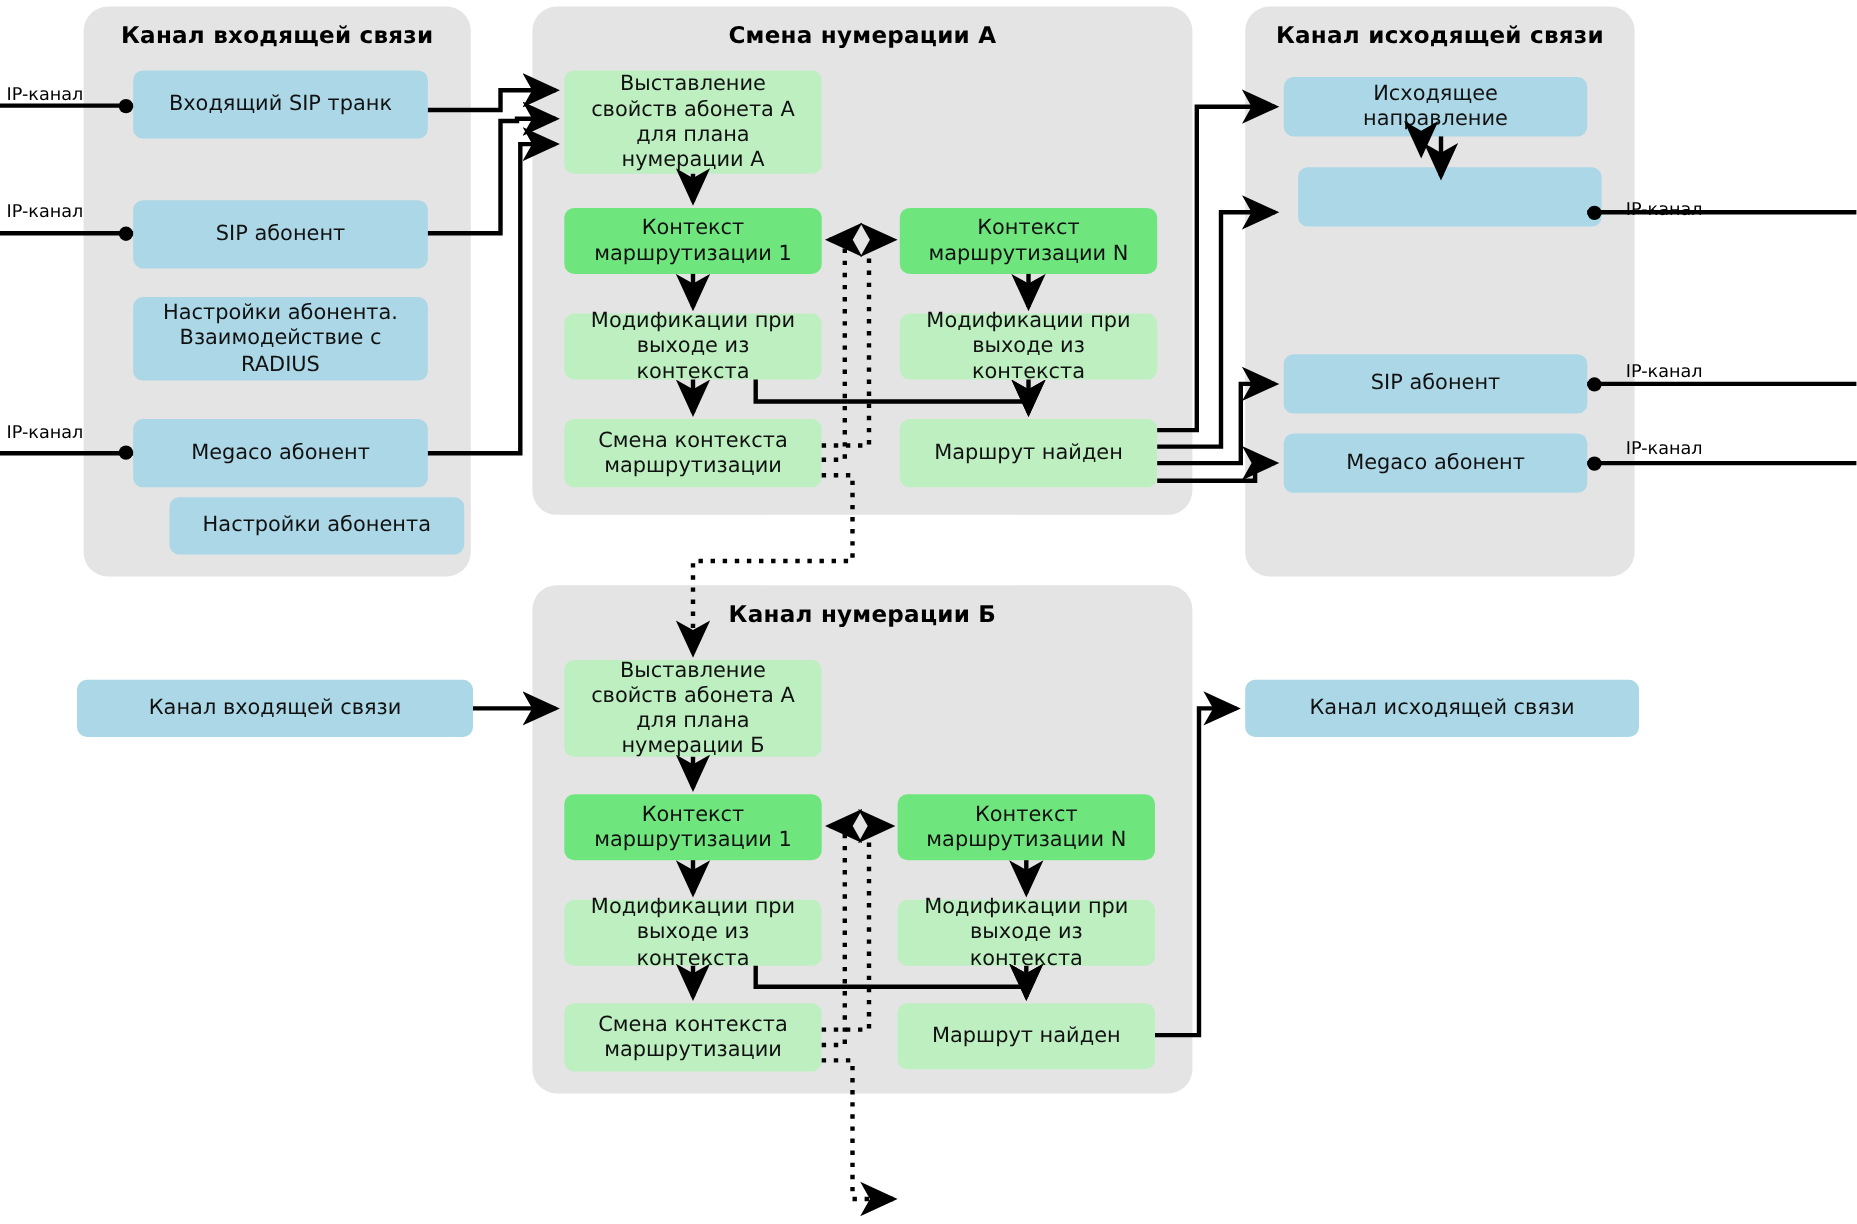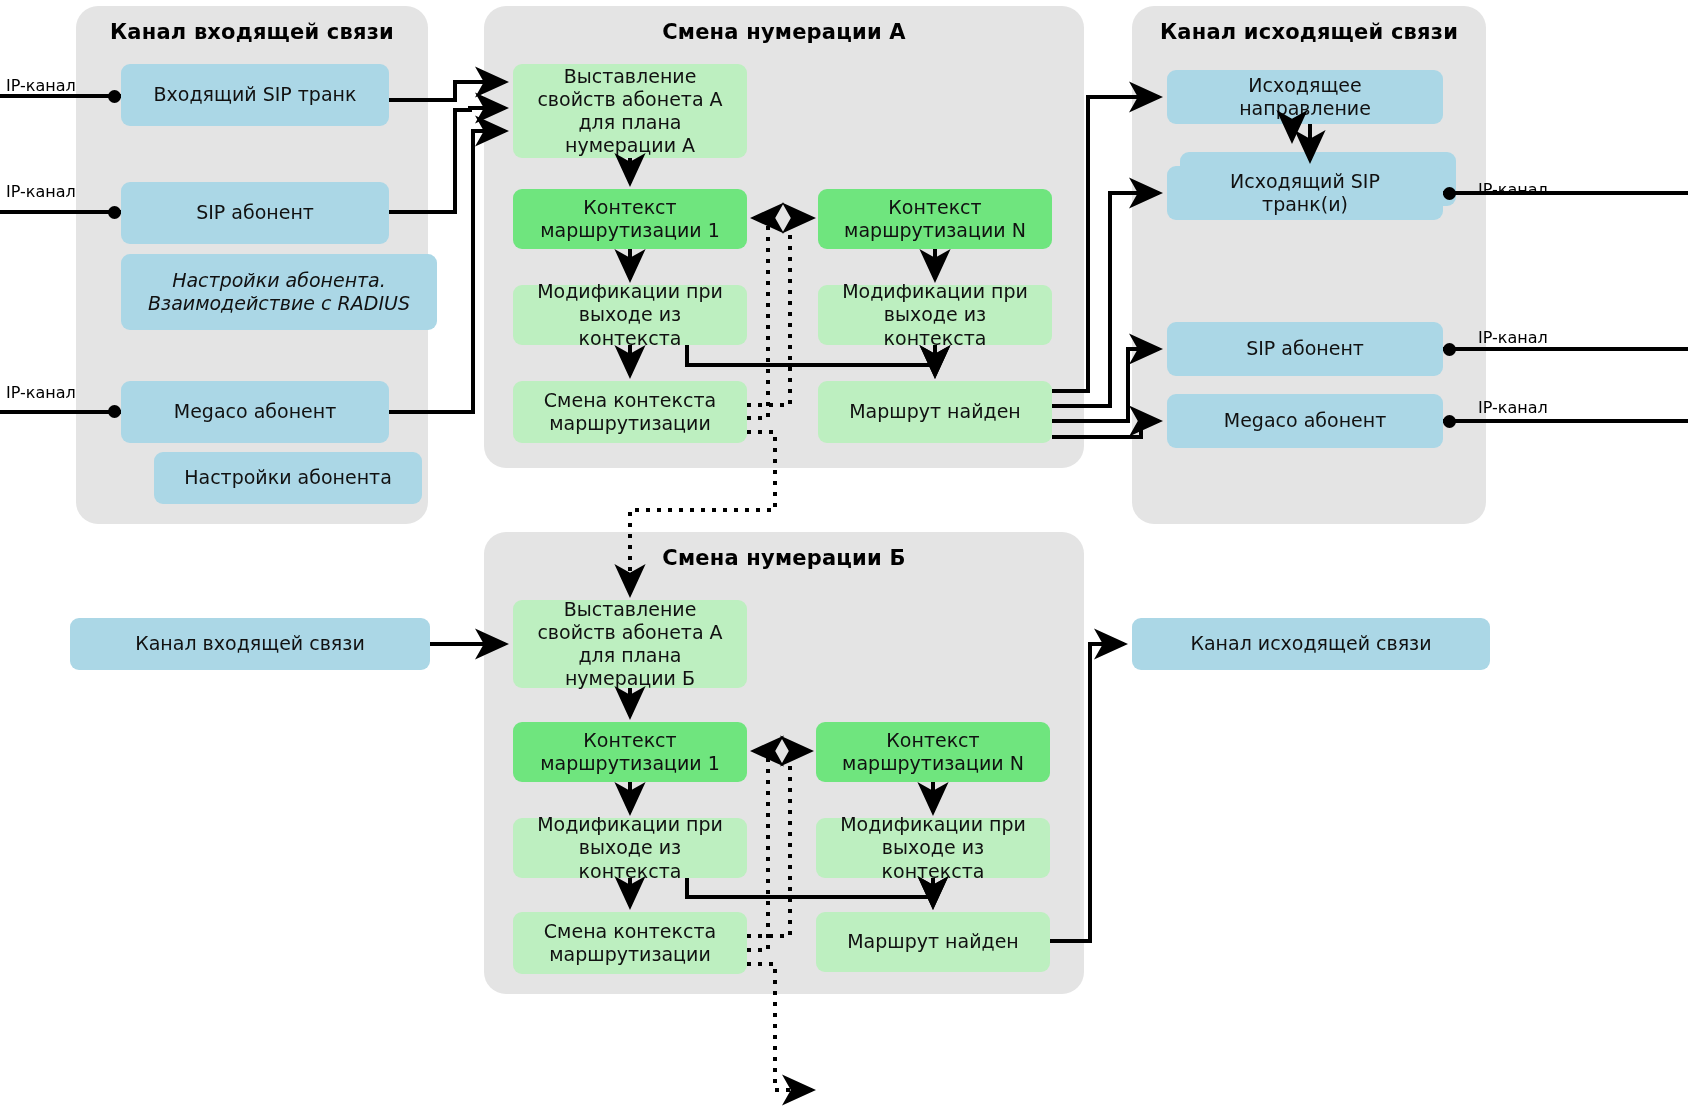--- a/index.html
+++ b/index.html
@@ -35,28 +35,28 @@
 
   <div class="group" style="left:484px;top:6px;width:600px;height:462px;">
     <div class="group-title">Смена нумерации А</div>
   </div>
 
   <div class="group" style="left:1132px;top:6px;width:354px;height:518px;">
     <div class="group-title">Канал исходящей связи</div>
   </div>
 
   <div class="group" style="left:484px;top:532px;width:600px;height:462px;">
-    <div class="group-title">Смена нумерации Б</div>
+    <div class="group-title">Канал нумерации Б</div>
   </div>
 
   <div class="node blue" style="left:121px;top:64px;width:268px;height:62px;">Входящий SIP транк</div>
 
   <div class="node blue" style="left:121px;top:182px;width:268px;height:62px;">SIP абонент</div>
 
-  <div class="node blue" style="left:121px;top:254px;width:316px;height:76px;font-style:italic;">Настройки абонента. Взаимодействие с RADIUS</div>
+  <div class="node blue" style="left:121px;top:270px;width:268px;height:76px;">Настройки абонента. Взаимодействие с RADIUS</div>
 
   <div class="node blue" style="left:121px;top:381px;width:268px;height:62px;">Megaco абонент</div>
 
   <div class="node blue" style="left:121px;top:452px;width:268px;height:52px;margin-left:33px;">Настройки абонента</div>
 
   <div class="node green-light" style="left:513px;top:64px;width:234px;height:94px;">Выставление свойств абонета А для плана нумерации А</div>
 
   <div class="node green-dark" style="left:513px;top:189px;width:234px;height:60px;">Контекст маршрутизации 1</div>
 
   <div class="node green-dark" style="left:818px;top:189px;width:234px;height:60px;">Контекст маршрутизации N</div>
@@ -79,21 +79,20 @@
 
   <div class="node green-light" style="left:816px;top:818px;width:234px;height:60px;">Модификации при выходе из контекста</div>
 
   <div class="node green-light" style="left:513px;top:912px;width:234px;height:62px;">Смена контекста маршрутизации</div>
 
   <div class="node green-light" style="left:816px;top:912px;width:234px;height:60px;">Маршрут найден</div>
 
   <div class="node blue" style="left:1167px;top:70px;width:276px;height:54px;">Исходящее направление</div>
 
   <div class="stack-back" style="left:1180px;top:152px;width:276px;height:54px;"></div>
-  <div class="node blue" style="left:1167px;top:166px;width:276px;height:54px;">Исходящий SIP транк(и)</div>
 
   <div class="node blue" style="left:1167px;top:322px;width:276px;height:54px;">SIP абонент</div>
 
   <div class="node blue" style="left:1167px;top:394px;width:276px;height:54px;">Megaco абонент</div>
 
   <div class="node blue" style="left:70px;top:618px;width:360px;height:52px;">Канал входящей связи</div>
 
   <div class="node blue" style="left:1132px;top:618px;width:358px;height:52px;">Канал исходящей связи</div>
 
   <div class="iplabel" style="left:6px;top:76px;">IP-канал</div>

